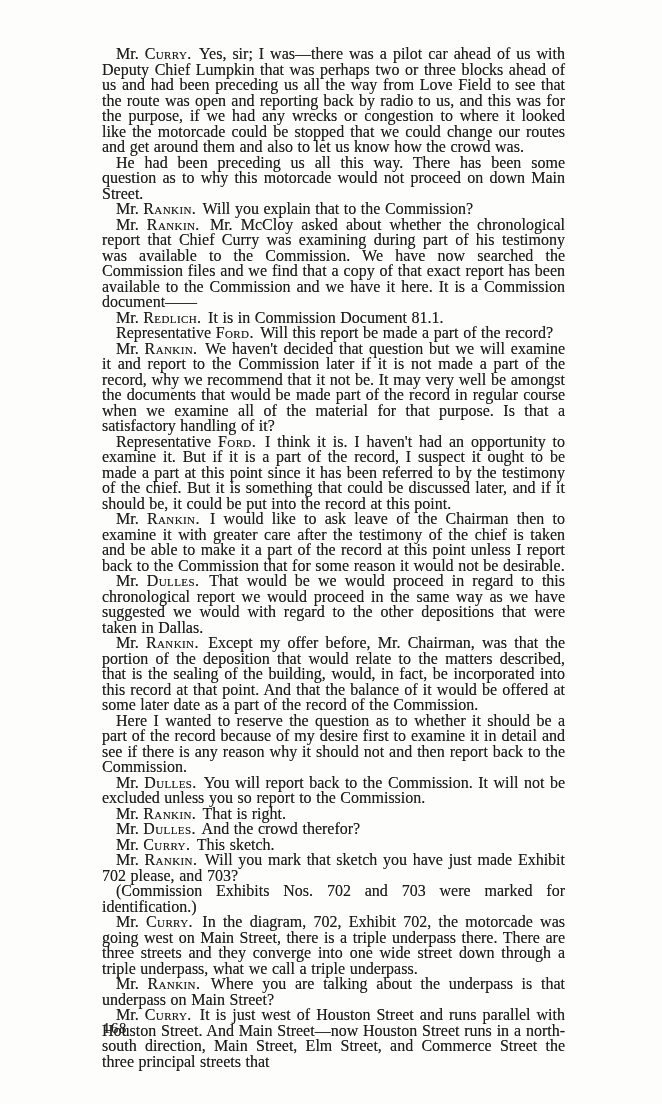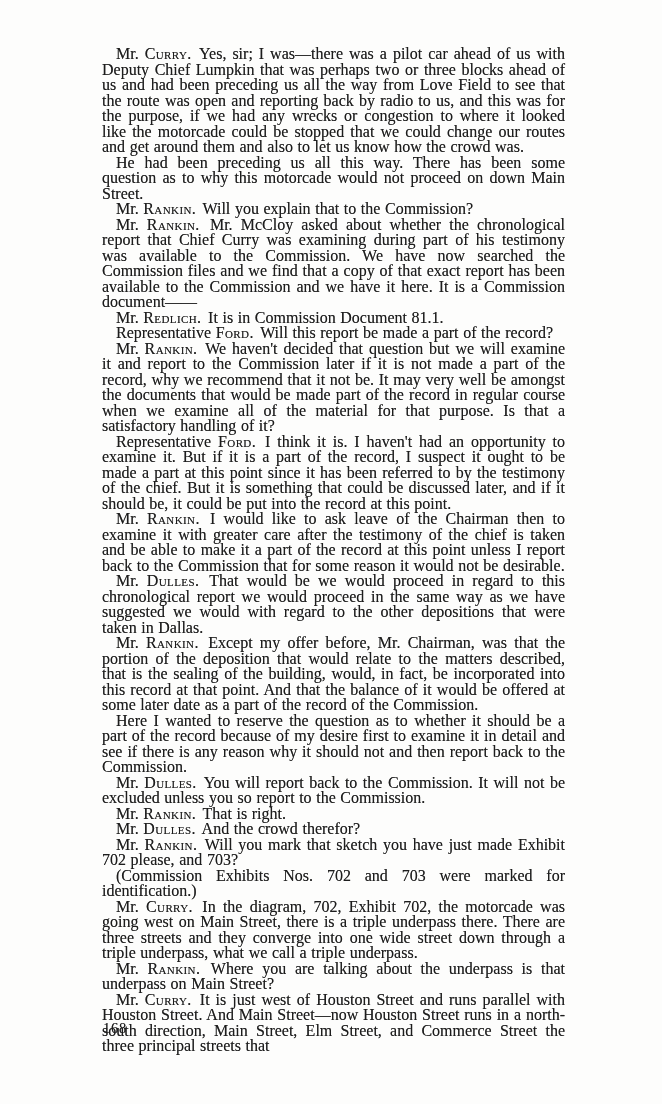--- a/index.html
+++ b/index.html
@@ -82,20 +82,21 @@
     <p class="para"><span class="speaker"><span class="prefix">Mr.</span> <span class="sc">Rankin.</span></span> <span class="body-text">Except my offer before, Mr. Chairman, was that the portion of the deposition that would relate to the matters described, that is the sealing of the building, would, in fact, be incorporated into this record at that point. And that the balance of it would be offered at some later date as a part of the record of the Commission.</span></p>
 
     <p class="para"> <span class="body-text">Here I wanted to reserve the question as to whether it should be a part of the record because of my desire first to examine it in detail and see if there is any reason why it should not and then report back to the Commission.</span></p>
 
     <p class="para"><span class="speaker"><span class="prefix">Mr.</span> <span class="sc">Dulles.</span></span> <span class="body-text">You will report back to the Commission.  It will not be excluded unless you so report to the Commission.</span></p>
 
     <p class="para"><span class="speaker"><span class="prefix">Mr.</span> <span class="sc">Rankin.</span></span> <span class="body-text">That is right.</span></p>
 
     <p class="para"><span class="speaker"><span class="prefix">Mr.</span> <span class="sc">Dulles.</span></span> <span class="body-text">And the crowd therefor?</span></p>
 
+    <p class="para"><span class="speaker"><span class="prefix">Mr.</span> <span class="sc">Curry.</span></span> <span class="body-text">This sketch.</span></p>
 
     <p class="para"><span class="speaker"><span class="prefix">Mr.</span> <span class="sc">Rankin.</span></span> <span class="body-text">Will you mark that sketch you have just made Exhibit 702 please, and 703?</span></p>
 
     <p class="para"> <span class="body-text">(Commission Exhibits Nos. 702 and 703 were marked for identification.)</span></p>
 
     <p class="para"><span class="speaker"><span class="prefix">Mr.</span> <span class="sc">Curry.</span></span> <span class="body-text">In the diagram, 702, Exhibit 702, the motorcade was going west on Main Street, there is a triple underpass there.  There are three streets and they converge into one wide street down through a triple underpass, what we call a triple underpass.</span></p>
 
     <p class="para"><span class="speaker"><span class="prefix">Mr.</span> <span class="sc">Rankin.</span></span> <span class="body-text">Where you are talking about the underpass is that underpass on Main Street?</span></p>
 
     <p class="para"><span class="speaker"><span class="prefix">Mr.</span> <span class="sc">Curry.</span></span> <span class="body-text">It is just west of Houston Street and runs parallel with Houston Street.  And Main Street—now Houston Street runs in a north-south direction, Main Street, Elm Street, and Commerce Street the three principal streets that</span></p>

